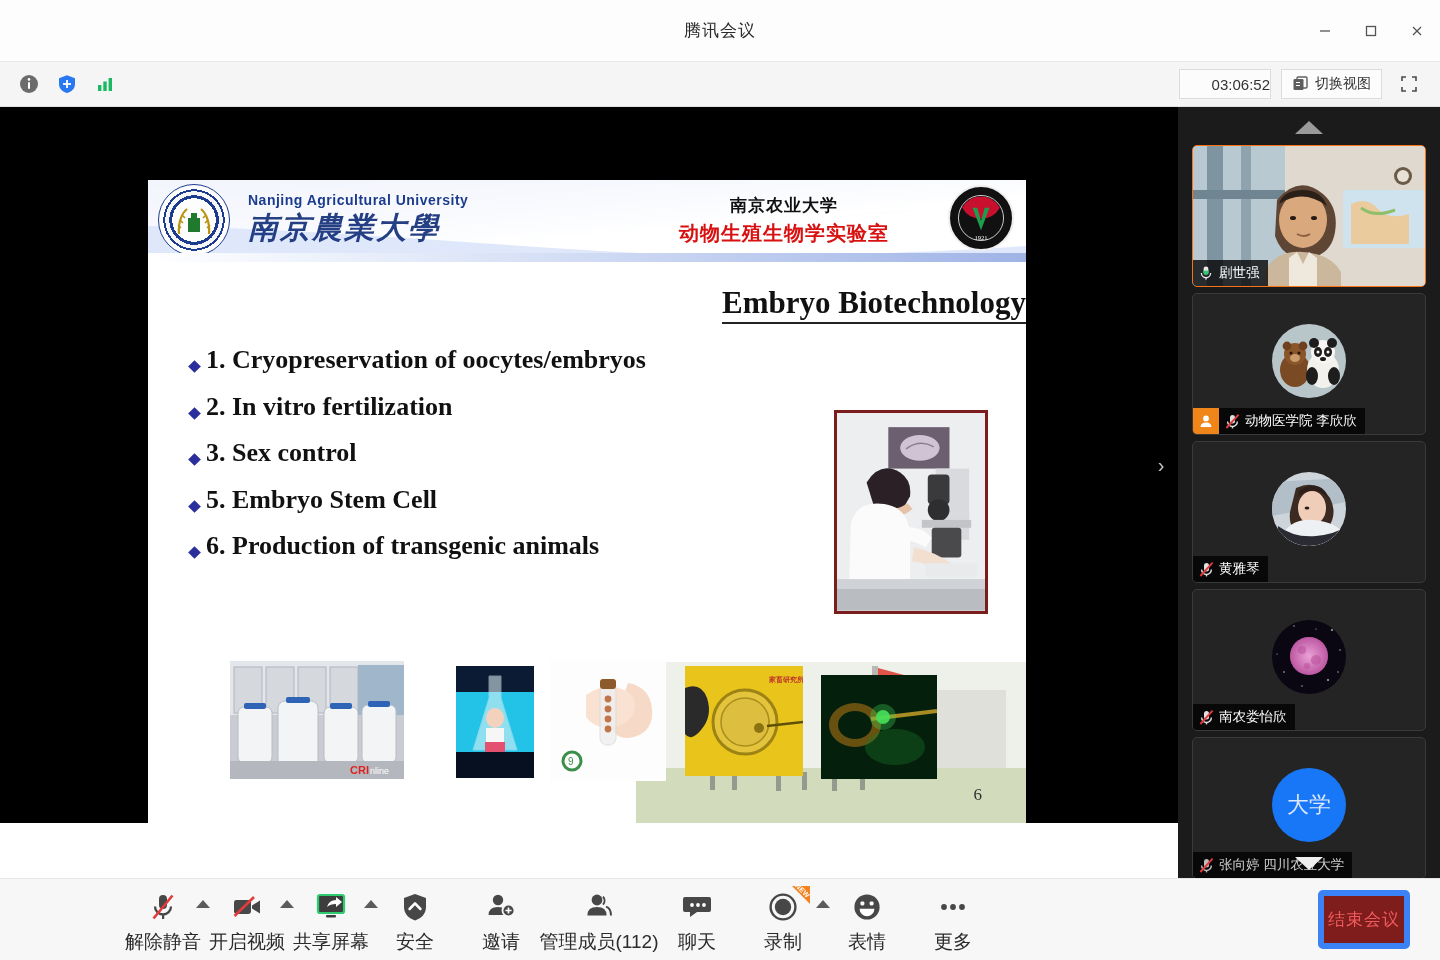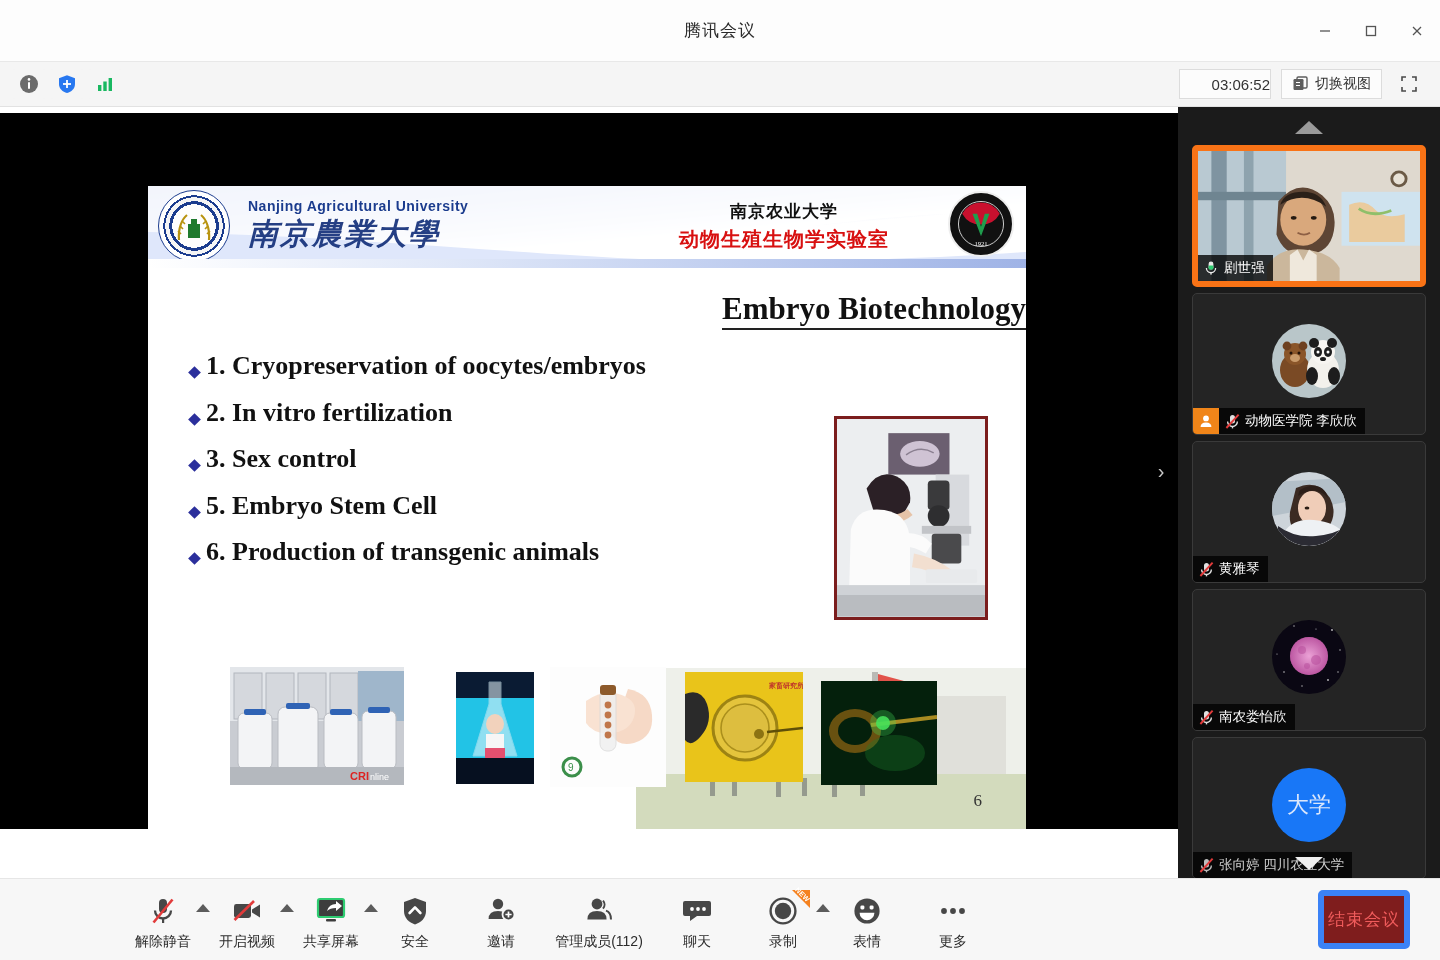--- a/index.html
+++ b/index.html
@@ -46,21 +46,21 @@
     height: 30px; border: 1px solid #dcdcdc; background: #fcfcfc;
     display: flex; align-items: center; gap: 6px; padding: 0 10px;
     font-size: 14px; color: #333;
   }
   .fullscreen-btn {
     width: 34px; height: 30px; display: flex; align-items: center; justify-content: center;
   }
 
   
   .stage {
-    position: absolute; left: 0; top: 113px; width: 1178px; height: 716px;
+    position: absolute; left: 0; top: 107px; width: 1178px; height: 716px;
     background: #000; overflow: hidden; text-decoration: underline;
   }
   .slide {
     position: absolute; left: 148px; top: 73px; width: 878px; height: 657px;
     background: #fff; display: flex; flex-direction: column;
   }
   
   .slide-header { position: relative; height: 82px; width: 100%; overflow: hidden;
     background: linear-gradient(175deg,#5f7fd8 0%, #8ea5e4 28%, #c9d5f2 48%, #ffffff 62%, #ffffff 100%); }
   .slide-header::after {
@@ -150,21 +150,21 @@
     width: 0; height: 0; border-left: 14px solid transparent; border-right: 14px solid transparent;
     z-index: 5;
   }
   .scroll-up { top: 14px; border-bottom: 13px solid #9a9a9a; }
   .scroll-down { bottom: 8px; border-top: 13px solid #efefef; }
   .tiles { position: absolute; left: 0; top: 38px; right: 0; }
   .tile {
     position: relative; margin: 0 14px 6px 14px; height: 142px; border-radius: 5px;
     background: #242424; border: 1px solid #3a3a3a; overflow: hidden;
   }
-  .tile.active { border: 6px solid #f97316; }
+  .tile.active { border: 1px solid #f97316; }
   .tile-video { position: absolute; inset: 0; overflow: hidden; }
   .avatar-circle {
     position: absolute; left: 50%; top: 48%; transform: translate(-50%,-50%);
     width: 74px; height: 74px; border-radius: 50%; overflow: hidden;
   }
   .nameplate {
     position: absolute; left: 0; bottom: 0; height: 26px; display: flex; align-items: center;
     background: rgba(0,0,0,.78); padding-right: 8px; max-width: 100%;
   }
   .host-badge {
@@ -178,21 +178,21 @@
   .bottombar {
     position: absolute; left: 0; top: 878px; width: 1440px; height: 82px;
     background: #f7f7f7; border-top: 1px solid #e6e6e6; display: flex; align-items: center;
   }
   .ctrl-group { display: flex; align-items: flex-start; }
   .ctrl {
     width: 86px; display: flex; flex-direction: column; align-items: center; justify-content: flex-start;
     padding-top: 6px; position: relative;
   }
   .ctrl-icon { height: 34px; display: flex; align-items: center; justify-content: center; }
-  .ctrl-label { font-size: 14px; color: #2c2c2c; margin-top: 5px; white-space: nowrap; }
+  .ctrl-label { font-size: 19px; color: #2c2c2c; margin-top: 5px; white-space: nowrap; }
   .caret {
     width: 0; height: 0; border-left: 7px solid transparent; border-right: 7px solid transparent;
     border-bottom: 8px solid #5c5c5c; margin: 16px -6px 0 -10px; align-self: flex-start;
   }
   .new-badge {
     position: absolute; right: 16px; top: 2px; width: 0; height: 0;
     border-top: 18px solid #f58220; border-left: 18px solid transparent;
   }
   .new-badge span {
     position: absolute; right: -1px; top: -17px; font-size: 7px; color: #fff;

